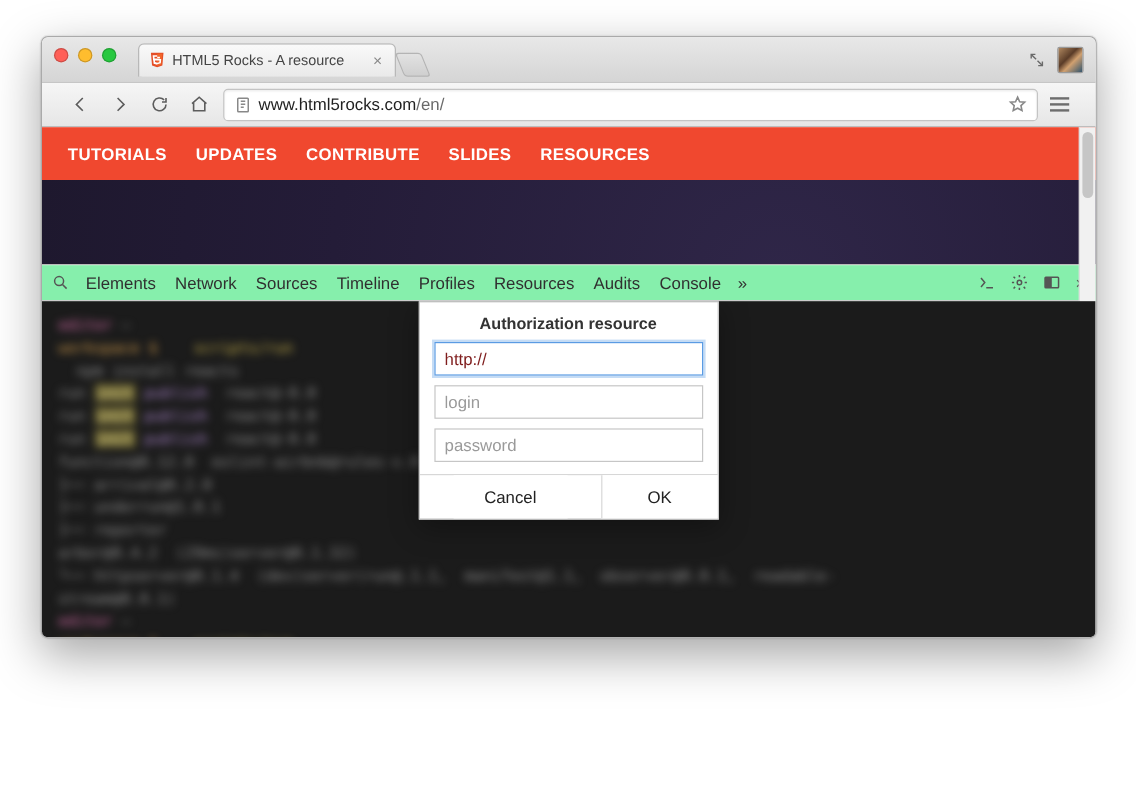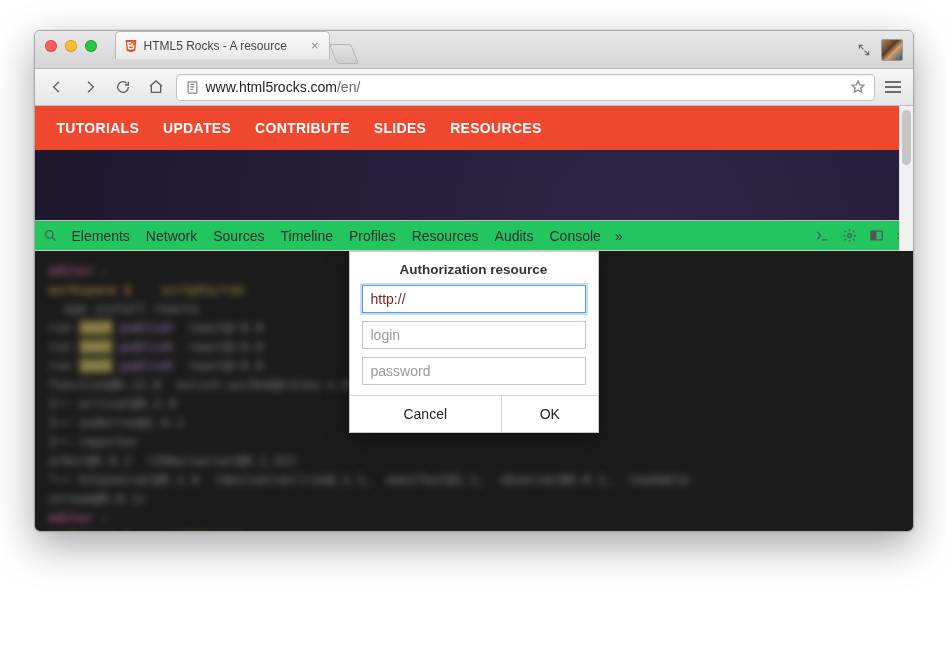--- a/index.html
+++ b/index.html
@@ -21,21 +21,21 @@
     overflow: hidden;
     background: #fff;
   }
 
   
   .titlebar {
     height: 38px;
     background: linear-gradient(#e8e8e8, #d5d5d5);
     border-bottom: 1px solid #b8b8b8;
     display: flex;
-    align-items: flex-start;
+    align-items: center;
     position: relative;
   }
   .traffic-lights {
     position: absolute;
     top: 9px;
     left: 10px;
     display: flex;
     gap: 8px;
   }
   .light { width: 12px; height: 12px; border-radius: 50%; box-shadow: inset 0 0 0 1px rgba(0,0,0,0.2); }
@@ -82,21 +82,21 @@
   .avatar {
     width:22px; height:22px; border:1px solid #999; border-radius:2px;
     background: linear-gradient(135deg,#b08860 0%, #5a3c28 40%, #d0a070 60%, #30546e 100%);
   }
 
   
   .toolbar {
     height: 37px;
     background: linear-gradient(#f6f6f6,#e6e6e6);
     border-bottom: 1px solid #bdbdbd;
-    display:flex; align-items:center; padding:0 9px; gap:7px;
+    display:flex; align-items:center; padding:0 19px; gap:7px;
   }
   .tool-btn {
     width:26px; height:24px;
     display:flex; align-items:center; justify-content:center;
     color:#5c5c5c;
     border-radius:3px;
   }
   .tool-btn svg { width:16px; height:16px; stroke:#5c5c5c; }
   .omnibox {
     flex:1; height:27px;
@@ -128,21 +128,21 @@
   }
   .red-nav span { cursor:default; }
   .hero {
     height:70px;
     background: radial-gradient(circle at 70% 120%, #2f2648 0%, #241c38 60%, #1e182e 100%);
   }
 
   
   .devtools { border-top:1px solid #bbb; }
   .dt-toolbar {
-    height:30px; background:#22c55e;
+    height:30px; background:#86efac;
     border-bottom:1px solid #ccc;
     display:flex; align-items:center;
     padding:0 8px; gap:14px;
     color:#303030;
   }
   .dt-toolbar .dt-search svg,
   .dt-right svg { width:15px; height:15px; display:block; stroke:#555; color:#555; }
   .dt-tabs { display:flex; gap:16px; font-size:14px; }
   .dt-tabs span { cursor:default; }
   .dt-more { font-size:14px; color:#333; }

